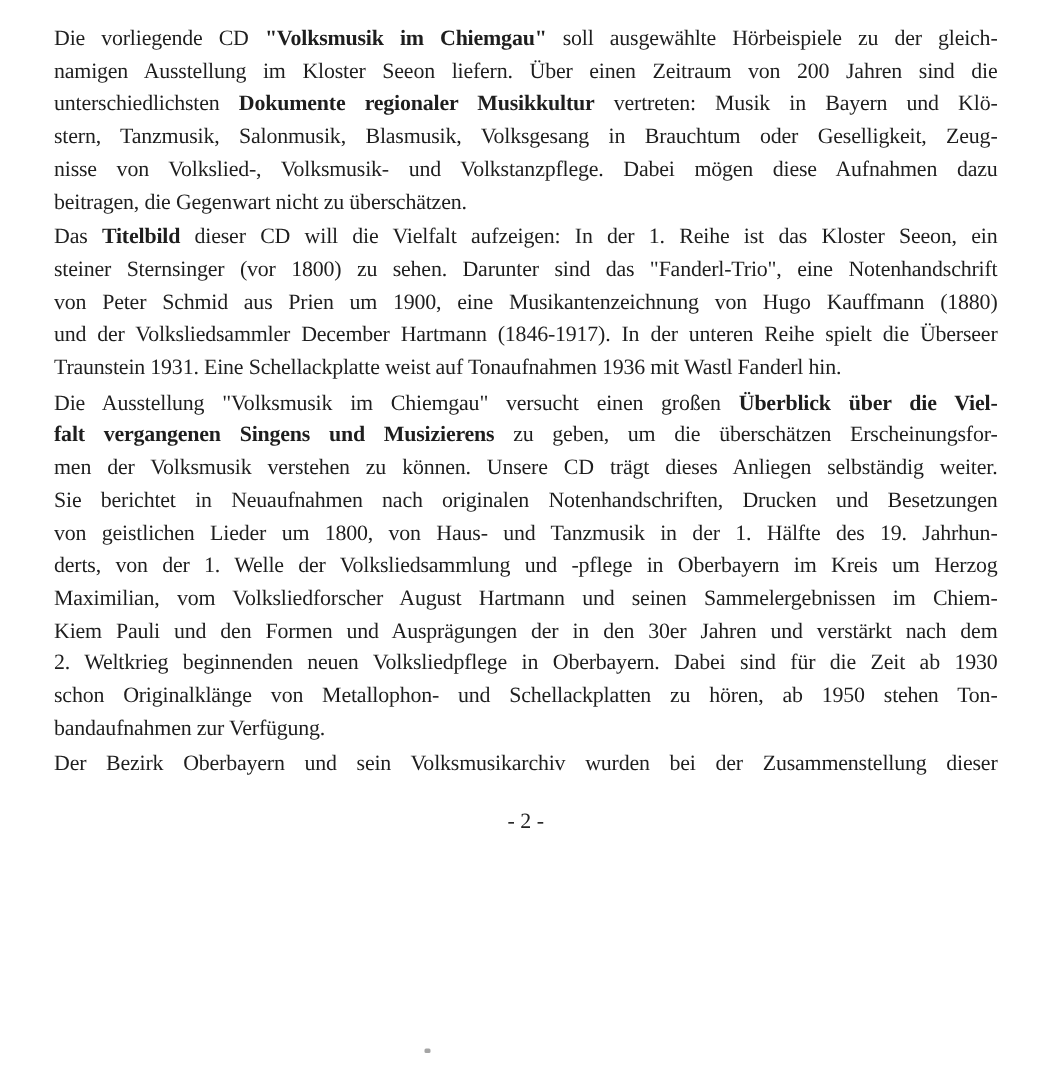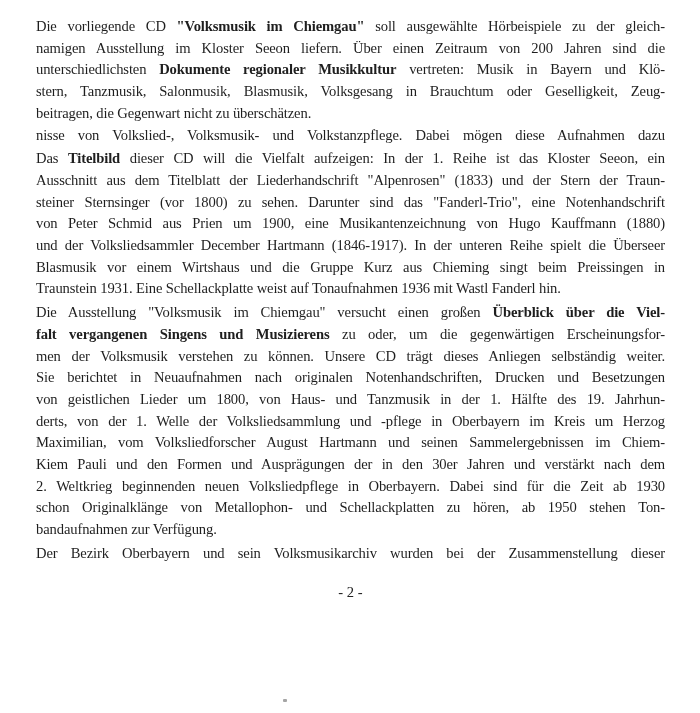--- a/index.html
+++ b/index.html
@@ -64,35 +64,33 @@
 </head>
 <body>
 
 <div class="page">
   <div class="doc-body">
       <div class="paragraph">
         <div class="line justify"><span>Die vorliegende CD </span><span class="bold">"Volksmusik im Chiemgau"</span><span> soll ausgewählte Hörbeispiele zu der gleich-</span></div>
         <div class="line justify"><span>namigen Ausstellung im Kloster Seeon liefern. Über einen Zeitraum von 200 Jahren sind die</span></div>
         <div class="line justify"><span>unterschiedlichsten </span><span class="bold">Dokumente regionaler Musikkultur</span><span> vertreten: Musik in Bayern und Klö-</span></div>
         <div class="line justify"><span>stern, Tanzmusik, Salonmusik, Blasmusik, Volksgesang in Brauchtum oder Geselligkeit, Zeug-</span></div>
+        <div class="line justify"><span>nisse von Volkslied-, Volksmusik- und Volkstanzpflege. Dabei mögen diese Aufnahmen dazu</span></div>
         <div class="line"><span>beitragen, die Gegenwart nicht zu überschätzen.</span></div>
-        <div class="line justify"><span>nisse von Volkslied-, Volksmusik- und Volkstanzpflege. Dabei mögen diese Aufnahmen dazu</span></div>
       </div>
       <div class="paragraph">
         <div class="line justify"><span>Das </span><span class="bold">Titelbild</span><span> dieser CD will die Vielfalt aufzeigen: In der 1. Reihe ist das Kloster Seeon, ein</span></div>
-        <div class="line justify"><span>Ausschnitt aus dem Titelblatt der Liederhandschrift "Alpenrosen" (1833) und der Stern der Traun-</span></div>
         <div class="line justify"><span>steiner Sternsinger (vor 1800) zu sehen. Darunter sind das "Fanderl-Trio", eine Notenhandschrift</span></div>
         <div class="line justify"><span>von Peter Schmid aus Prien um 1900, eine Musikantenzeichnung von Hugo Kauffmann (1880)</span></div>
         <div class="line justify"><span>und der Volksliedsammler December Hartmann (1846-1917). In der unteren Reihe spielt die Überseer</span></div>
-        <div class="line justify"><span>Blasmusik vor einem Wirtshaus und die Gruppe Kurz aus Chieming singt beim Preissingen in</span></div>
         <div class="line"><span>Traunstein 1931. Eine Schellackplatte weist auf Tonaufnahmen 1936 mit Wastl Fanderl hin.</span></div>
       </div>
       <div class="paragraph">
         <div class="line justify"><span>Die Ausstellung "Volksmusik im Chiemgau" versucht einen großen </span><span class="bold">Überblick über die Viel-</span></div>
-        <div class="line justify"><span class="bold">falt vergangenen Singens und Musizierens</span><span> zu oder, um die gegenwärtigen Erscheinungsfor-</span></div>
+        <div class="line justify"><span class="bold">falt vergangenen Singens und Musizierens</span><span> zu geben, um die überschätzen Erscheinungsfor-</span></div>
         <div class="line justify"><span>men der Volksmusik verstehen zu können. Unsere CD trägt dieses Anliegen selbständig weiter.</span></div>
         <div class="line justify"><span>Sie berichtet in Neuaufnahmen nach originalen Notenhandschriften, Drucken und Besetzungen</span></div>
         <div class="line justify"><span>von geistlichen Lieder um 1800, von Haus- und Tanzmusik in der 1. Hälfte des 19. Jahrhun-</span></div>
         <div class="line justify"><span>derts, von der 1. Welle der Volksliedsammlung und -pflege in Oberbayern im Kreis um Herzog</span></div>
         <div class="line justify"><span>Maximilian, vom Volksliedforscher August Hartmann und seinen Sammelergebnissen im Chiem-</span></div>
         <div class="line justify"><span>Kiem Pauli und den Formen und Ausprägungen der in den 30er Jahren und verstärkt nach dem</span></div>
         <div class="line justify"><span>2. Weltkrieg beginnenden neuen Volksliedpflege in Oberbayern. Dabei sind für die Zeit ab 1930</span></div>
         <div class="line justify"><span>schon Originalklänge von Metallophon- und Schellackplatten zu hören, ab 1950 stehen Ton-</span></div>
         <div class="line"><span>bandaufnahmen zur Verfügung.</span></div>
       </div>

